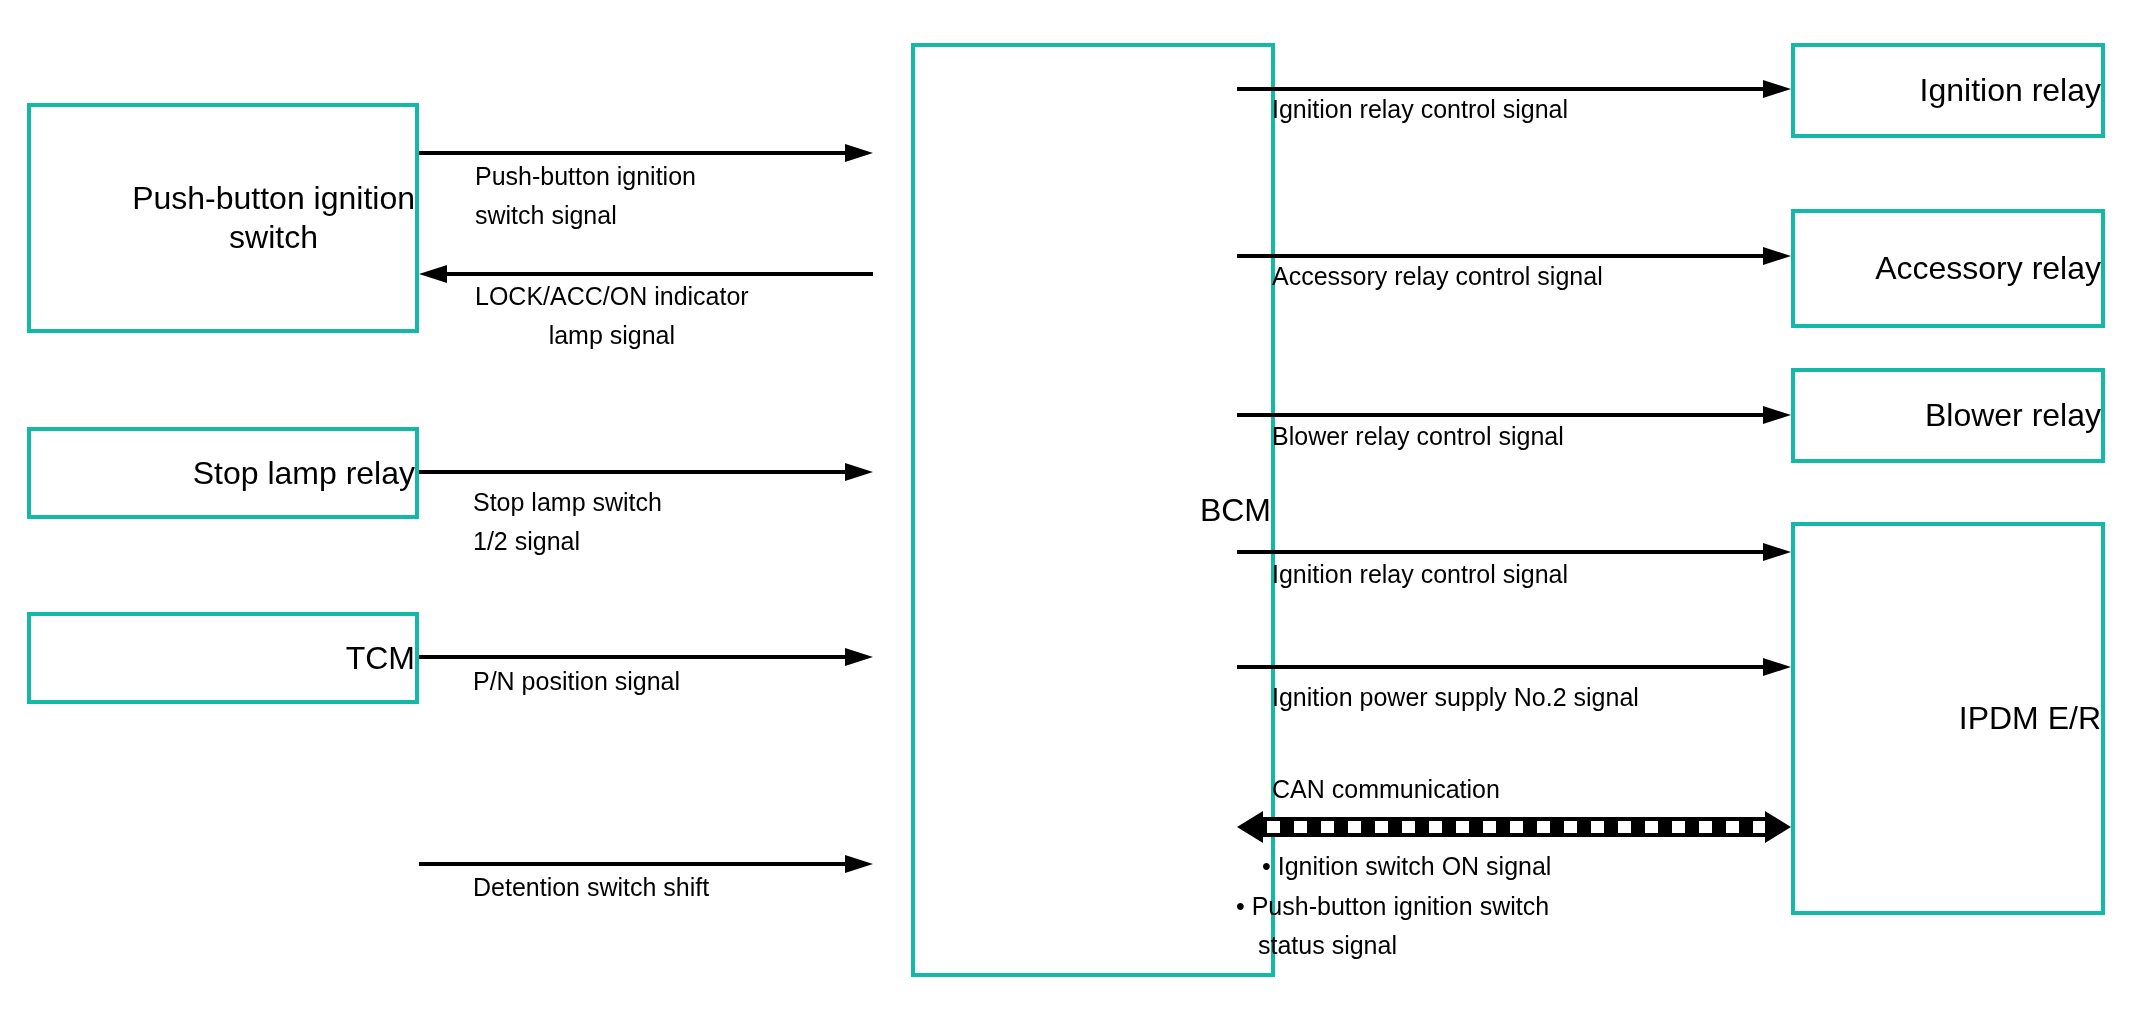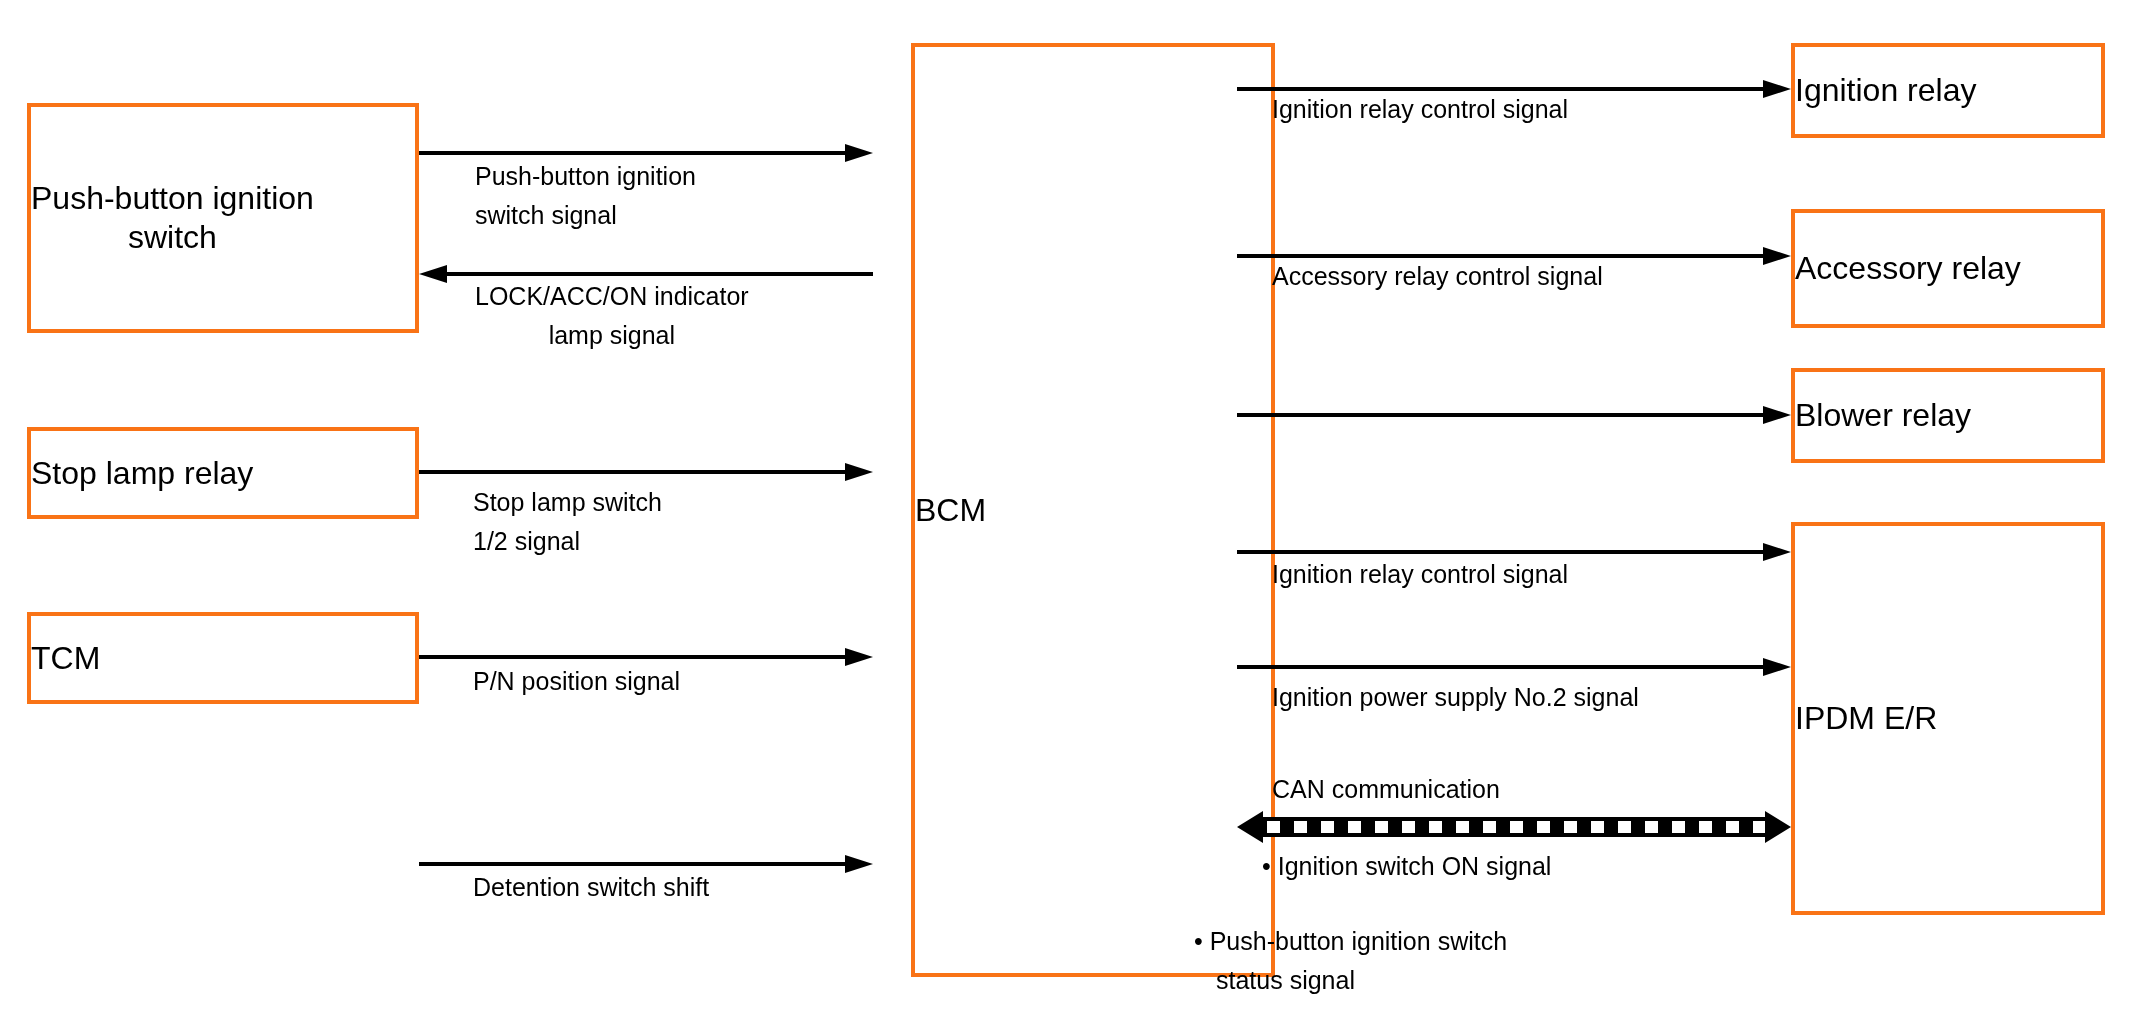--- a/index.html
+++ b/index.html
@@ -8,25 +8,25 @@
     width: 2130px;
     height: 1021px;
     background: #ffffff;
     font-family: "Liberation Sans", sans-serif;
     color: #000;
     overflow: hidden;
   }
   .box {
     position: absolute;
     box-sizing: border-box;
-    border: 4px solid #f97316;
+    border: 4px solid #14b8a6;
     background: #fff;
     display: flex;
     align-items: center;
-    justify-content: flex-start;
+    justify-content: flex-end;
     text-align: center;
     font-size: 32px;
     line-height: 39px;
     white-space: pre-line;
   }
   .b-pbi  { left: 27px;   top: 103px; width: 392px; height: 230px; }
   .b-stop { left: 27px;   top: 427px; width: 392px; height: 92px;  }
   .b-tcm  { left: 27px;   top: 612px; width: 392px; height: 92px;  }
   .b-cvt  { left: 27px;   top: 797px; width: 392px; height: 134px; }
   .b-bcm  { left: 873px;  top: 43px;  width: 364px; height: 934px; margin-left: 38px; }
@@ -47,21 +47,21 @@
   .l4 { left: 473px;  top: 662px; }
   .l5 { left: 473px;  top: 868px; }
   .r1 { left: 1272px; top: 90px;  }
   .r2 { left: 1272px; top: 257px; }
   .r3 { left: 1272px; top: 417px; }
   .r4 { left: 1272px; top: 555px; }
   .r5 { left: 1272px; top: 678px; }
   .can-title { left: 1272px; top: 770px; }
   .can-item  { padding-left: 22px; text-indent: -22px; }
   .ci1 { left: 1262px; top: 847px; }
-  .ci2 { left: 1194px; top: 887px; margin-top: 35px; }
+  .ci2 { left: 1236px; top: 887px; }
 
   .arrow {
     position: absolute;
     height: 4px;
     background: #000;
   }
   .arrow.right::after {
     content: "";
     position: absolute;
     right: -28px;
@@ -179,20 +179,21 @@
 switch signal</div>
   <div class="label l2">LOCK/ACC/ON indicator
 lamp signal</div>
   <div class="label l3">Stop lamp switch
 1/2 signal</div>
   <div class="label l4">P/N position signal</div>
   <div class="label l5">Detention switch shift</div>
 
   <div class="label r1">Ignition relay control signal</div>
   <div class="label r2">Accessory relay control signal</div>
+  <div class="label r3">Blower relay control signal</div>
   <div class="label r4">Ignition relay control signal</div>
   <div class="label r5">Ignition power supply No.2 signal</div>
 
   <div class="label can-title">CAN communication</div>
   <div class="label can-item ci1">• Ignition switch ON signal</div>
   <div class="label can-item ci2">• Push-button ignition switch
 status signal</div>
 
 </div>
 

